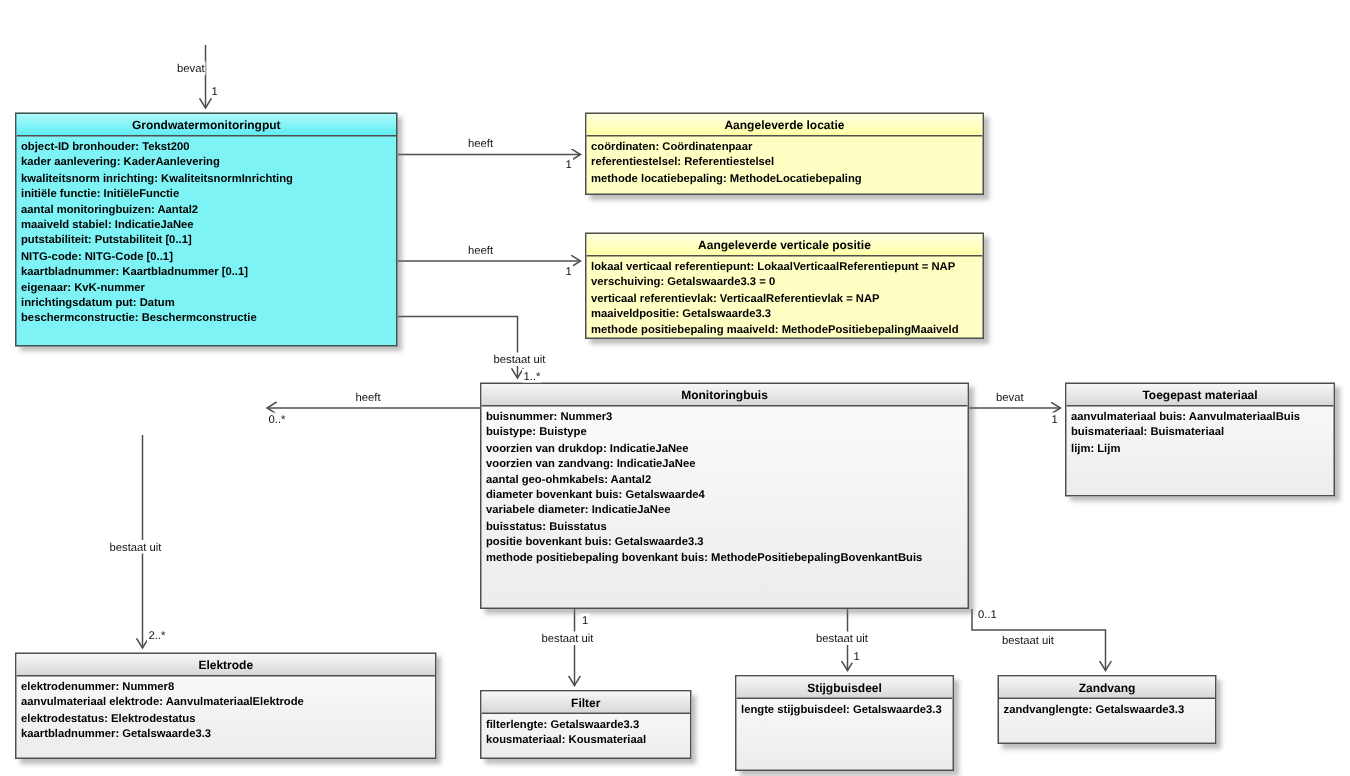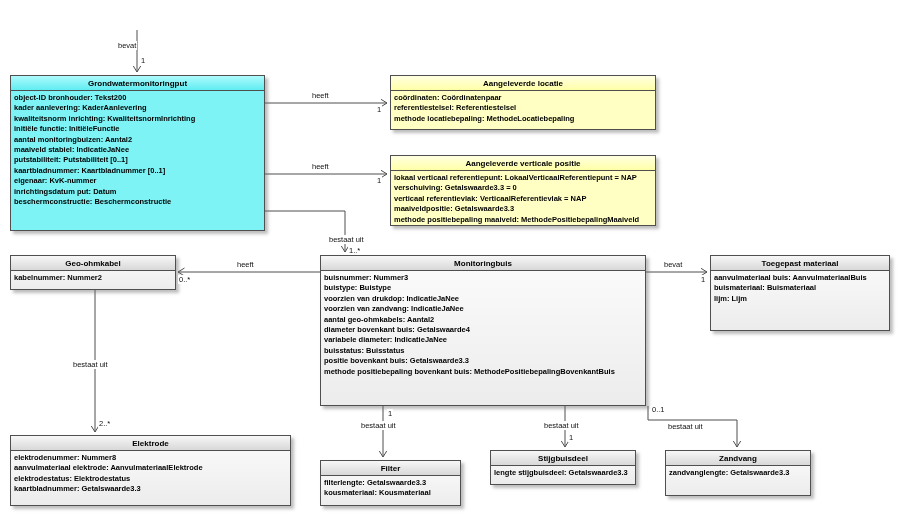--- a/index.html
+++ b/index.html
@@ -71,20 +71,21 @@
   <div class="uml-class theme-cyan" style="left:10px; top:75px; width:255px; height:156px;">
     <div class="title">Grondwatermonitoringput</div>
     <div class="attrs">
         <div class="attr">object-ID bronhouder: Tekst200</div>
         <div class="attr">kader aanlevering: KaderAanlevering</div>
         <div class="attr">kwaliteitsnorm inrichting: KwaliteitsnormInrichting</div>
         <div class="attr">initiële functie: InitiëleFunctie</div>
         <div class="attr">aantal monitoringbuizen: Aantal2</div>
         <div class="attr">maaiveld stabiel: IndicatieJaNee</div>
         <div class="attr">putstabiliteit: Putstabiliteit [0..1]</div>
+        <div class="attr">NITG-code: NITG-Code [0..1]</div>
         <div class="attr">kaartbladnummer: Kaartbladnummer [0..1]</div>
         <div class="attr">eigenaar: KvK-nummer</div>
         <div class="attr">inrichtingsdatum put: Datum</div>
         <div class="attr">beschermconstructie: Beschermconstructie</div>
       </div>
   </div>
 
   <div class="uml-class theme-yellow" style="left:390px; top:75px; width:266px; height:55px;">
     <div class="title">Aangeleverde locatie</div>
     <div class="attrs">
@@ -98,26 +99,20 @@
     <div class="title">Aangeleverde verticale positie</div>
     <div class="attrs">
         <div class="attr">lokaal verticaal referentiepunt: LokaalVerticaalReferentiepunt = NAP</div>
         <div class="attr">verschuiving: Getalswaarde3.3 = 0</div>
         <div class="attr">verticaal referentievlak: VerticaalReferentievlak = NAP</div>
         <div class="attr">maaiveldpositie: Getalswaarde3.3</div>
         <div class="attr">methode positiebepaling maaiveld: MethodePositiebepalingMaaiveld</div>
       </div>
   </div>
 
-  <div class="uml-class theme-gray" style="left:10px; top:255px; width:166px; height:35px;">
-    <div class="title">Geo-ohmkabel</div>
-    <div class="attrs">
-        <div class="attr">kabelnummer: Nummer2</div>
-      </div>
-  </div>
 
   <div class="uml-class theme-gray" style="left:320px; top:255px; width:326px; height:151px;">
     <div class="title">Monitoringbuis</div>
     <div class="attrs">
         <div class="attr">buisnummer: Nummer3</div>
         <div class="attr">buistype: Buistype</div>
         <div class="attr">voorzien van drukdop: IndicatieJaNee</div>
         <div class="attr">voorzien van zandvang: IndicatieJaNee</div>
         <div class="attr">aantal geo-ohmkabels: Aantal2</div>
         <div class="attr">diameter bovenkant buis: Getalswaarde4</div>
@@ -148,21 +143,21 @@
   </div>
 
   <div class="uml-class theme-gray" style="left:320px; top:460px; width:141px; height:46px;">
     <div class="title">Filter</div>
     <div class="attrs">
         <div class="attr">filterlengte: Getalswaarde3.3</div>
         <div class="attr">kousmateriaal: Kousmateriaal</div>
       </div>
   </div>
 
-  <div class="uml-class theme-gray" style="left:490px; top:450px; width:146px; height:35px;">
+  <div class="uml-class theme-gray" style="left:490px; top:450px; width:146px; height:64px;">
     <div class="title">Stijgbuisdeel</div>
     <div class="attrs">
         <div class="attr">lengte stijgbuisdeel: Getalswaarde3.3</div>
       </div>
   </div>
 
   <div class="uml-class theme-gray" style="left:665px; top:450px; width:146px; height:46px;">
     <div class="title">Zandvang</div>
     <div class="attrs">
         <div class="attr">zandvanglengte: Getalswaarde3.3</div>

